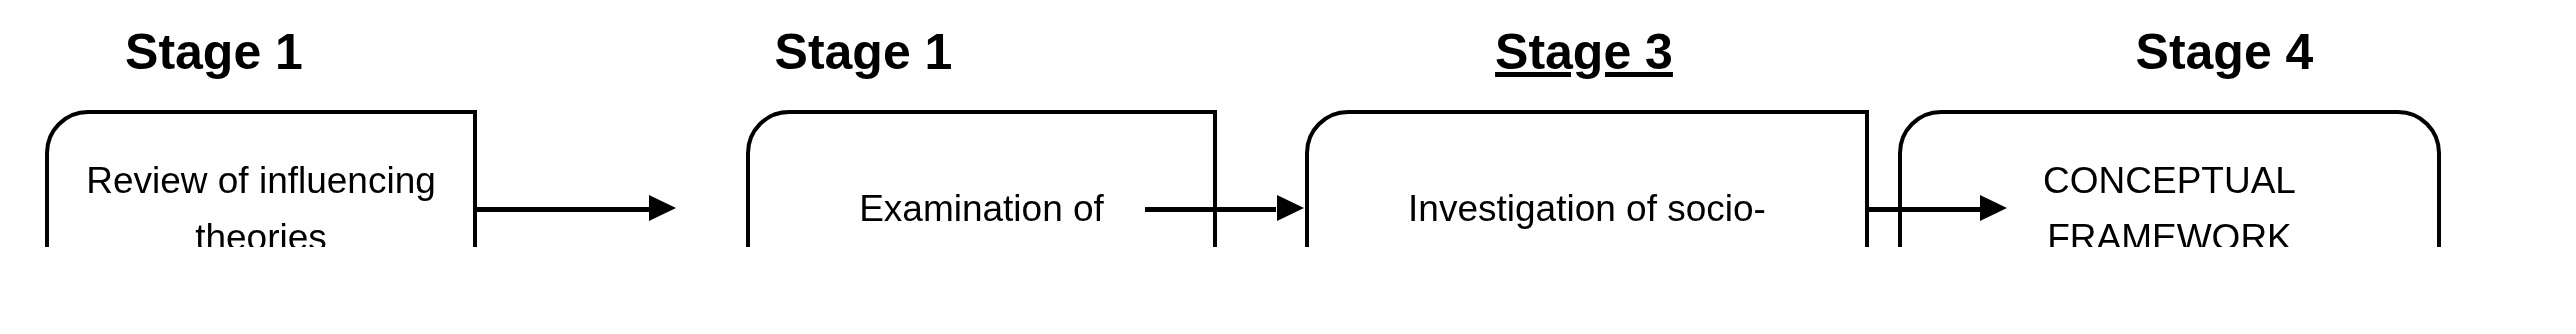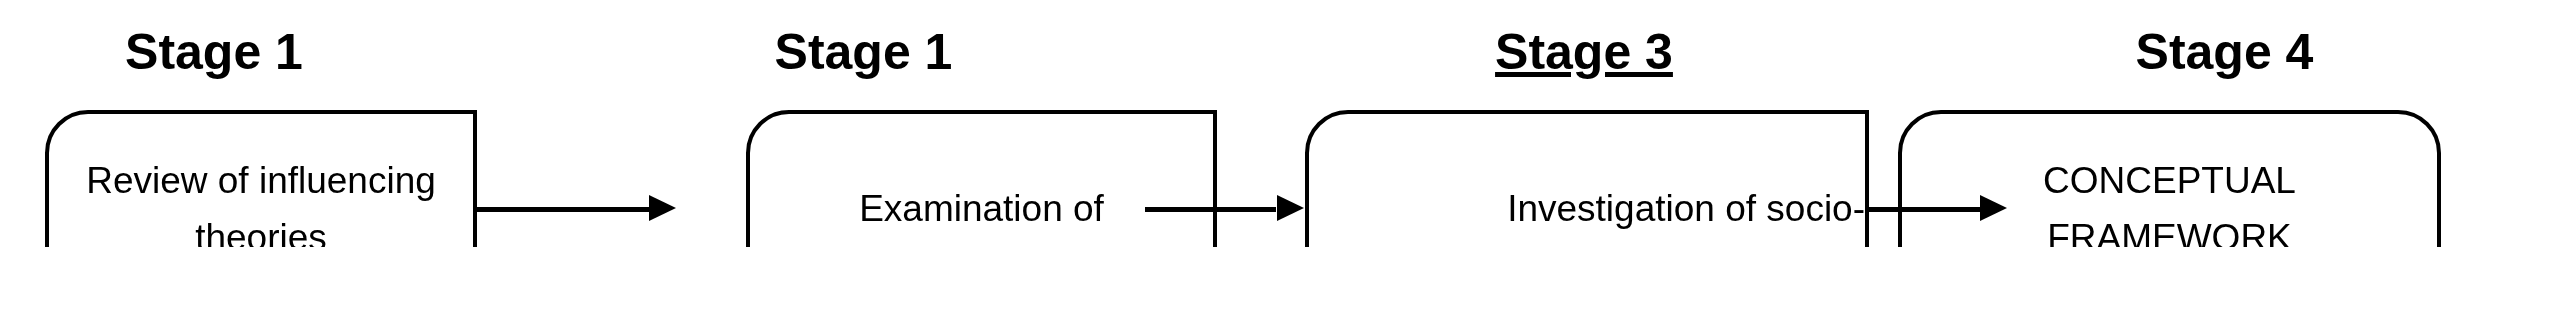--- a/index.html
+++ b/index.html
@@ -47,21 +47,21 @@
   .box.alt-corners { border-radius: 43px 0; }      
   .box.all-corners { border-radius: 43px; }        
 
   #title1 { left: 45px;   width: 432px; }
   #title2 { left: 675px; width: 471px; }
   #title3 { left: 1349px; width: 564px; text-decoration: underline; }
   #title4 { left: 2000px; width: 543px; }
 
   #box1 { left: 45px;   width: 432px; }
   #box2 { left: 698px; width: 471px; margin-left: 48px; }
-  #box3 { left: 1305px; width: 564px; align-items: flex-end; }
+  #box3 { left: 1305px; width: 564px; }
   #box4 { left: 1898px; width: 543px; text-align: center; }
 
   .arrow-line {
     position: absolute;
     top: 207px;
     height: 4.7px;
     background: #000000;
   }
   .arrow-head {
     position: absolute;

